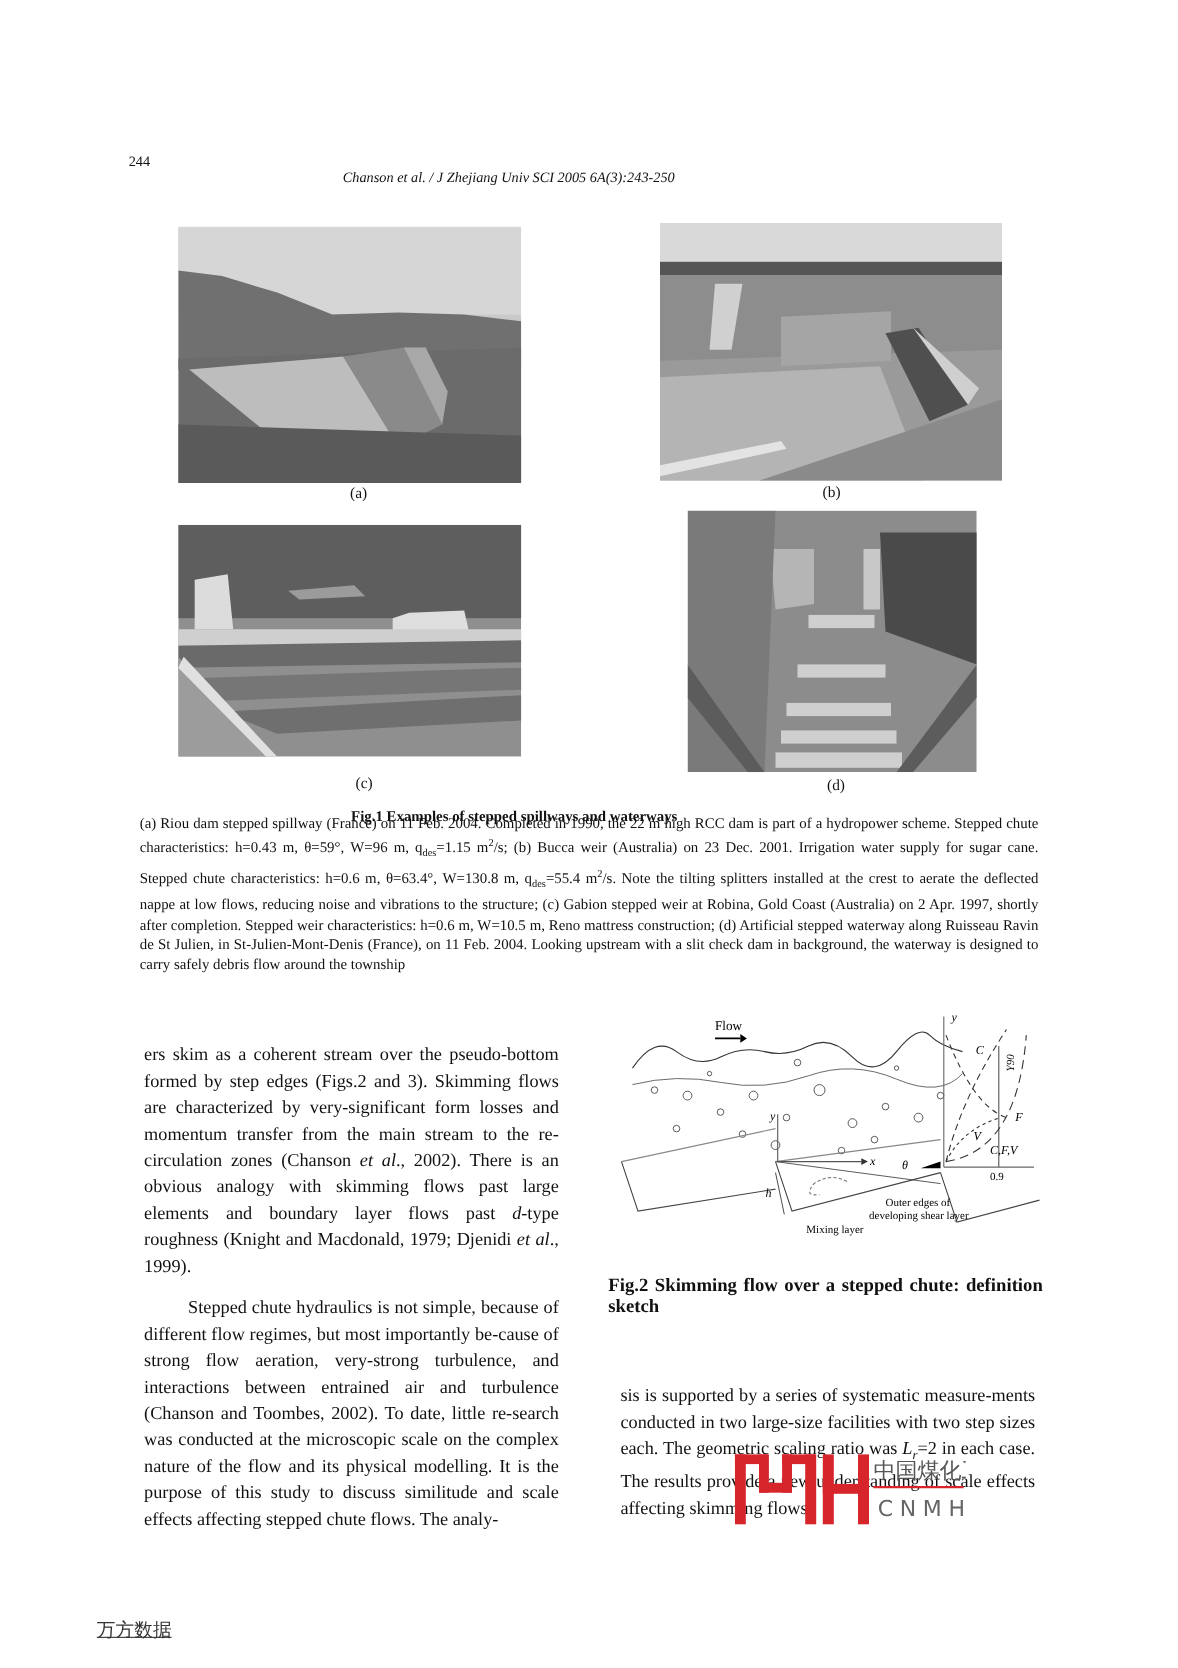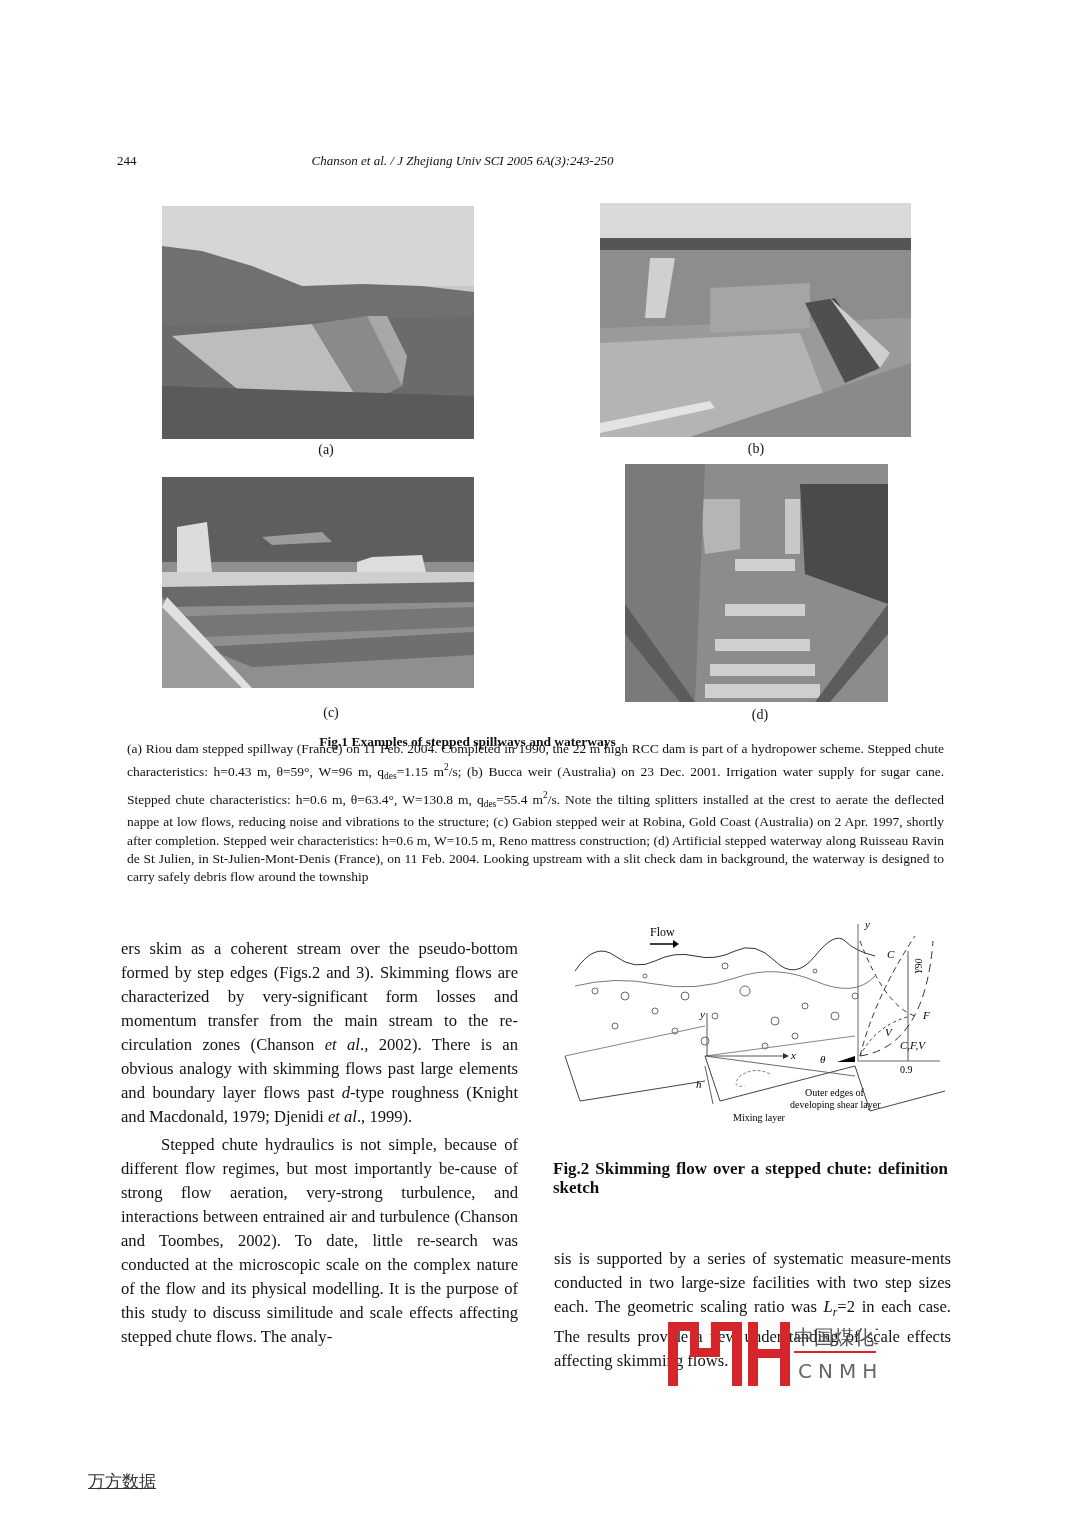--- a/index.html
+++ b/index.html
@@ -1,27 +1,27 @@
 <!DOCTYPE html>
 <html><head>
 <meta charset="utf-8">
 <style>
   html, body { margin:0; padding:0; background:#ffffff; }
   body { width:1071px; height:1516px; position:relative; overflow:hidden; font-family:"Liberation Serif", serif; color:#111; }
   .abs { position:absolute; }
-  .header-page { left:117px; top:153px; font-size:13px; }
+  .header-page { left:117px; top:139px; font-size:13px; }
   .header-journal { left:0; width:925px; top:153px; text-align:center; font-size:13px; font-style:italic; }
   .photo { position:absolute; overflow:hidden; }
   .photo svg { display:block; width:100%; height:100%; }
   .panel-label { position:absolute; font-size:14px; text-align:center; width:40px; }
   .fig1-title { left:0; width:935px; top:734px; text-align:center; font-weight:bold; font-size:13.5px; }
   .fig1-caption { left:127px; width:817px; top:740px; font-size:13.5px; line-height:18.3px; text-align:justify; }
   .fig1-caption p { margin:0; }
   .body-col { position:absolute; font-size:16.6px; line-height:24px; text-align:justify; }
-  .body-col p { margin:4px; }
+  .body-col p { margin:14px; }
   .indent { text-indent:40px; }
   .fig2-caption { left:553px; width:395px; top:1159px; font-size:17px; font-weight:bold; line-height:19px; text-align:justify; }
   .watermark { left:668px; top:1322px; width:210px; height:64px; }
   .footer-mark { left:88px; top:1470px; font-family:"DejaVu Sans", sans-serif; font-size:17px; color:#333;text-decoration:underline; }
   sub, sup { font-size:70%; }
 </style>
 </head>
 <body>
 
 <div class="abs header-page">244</div>

